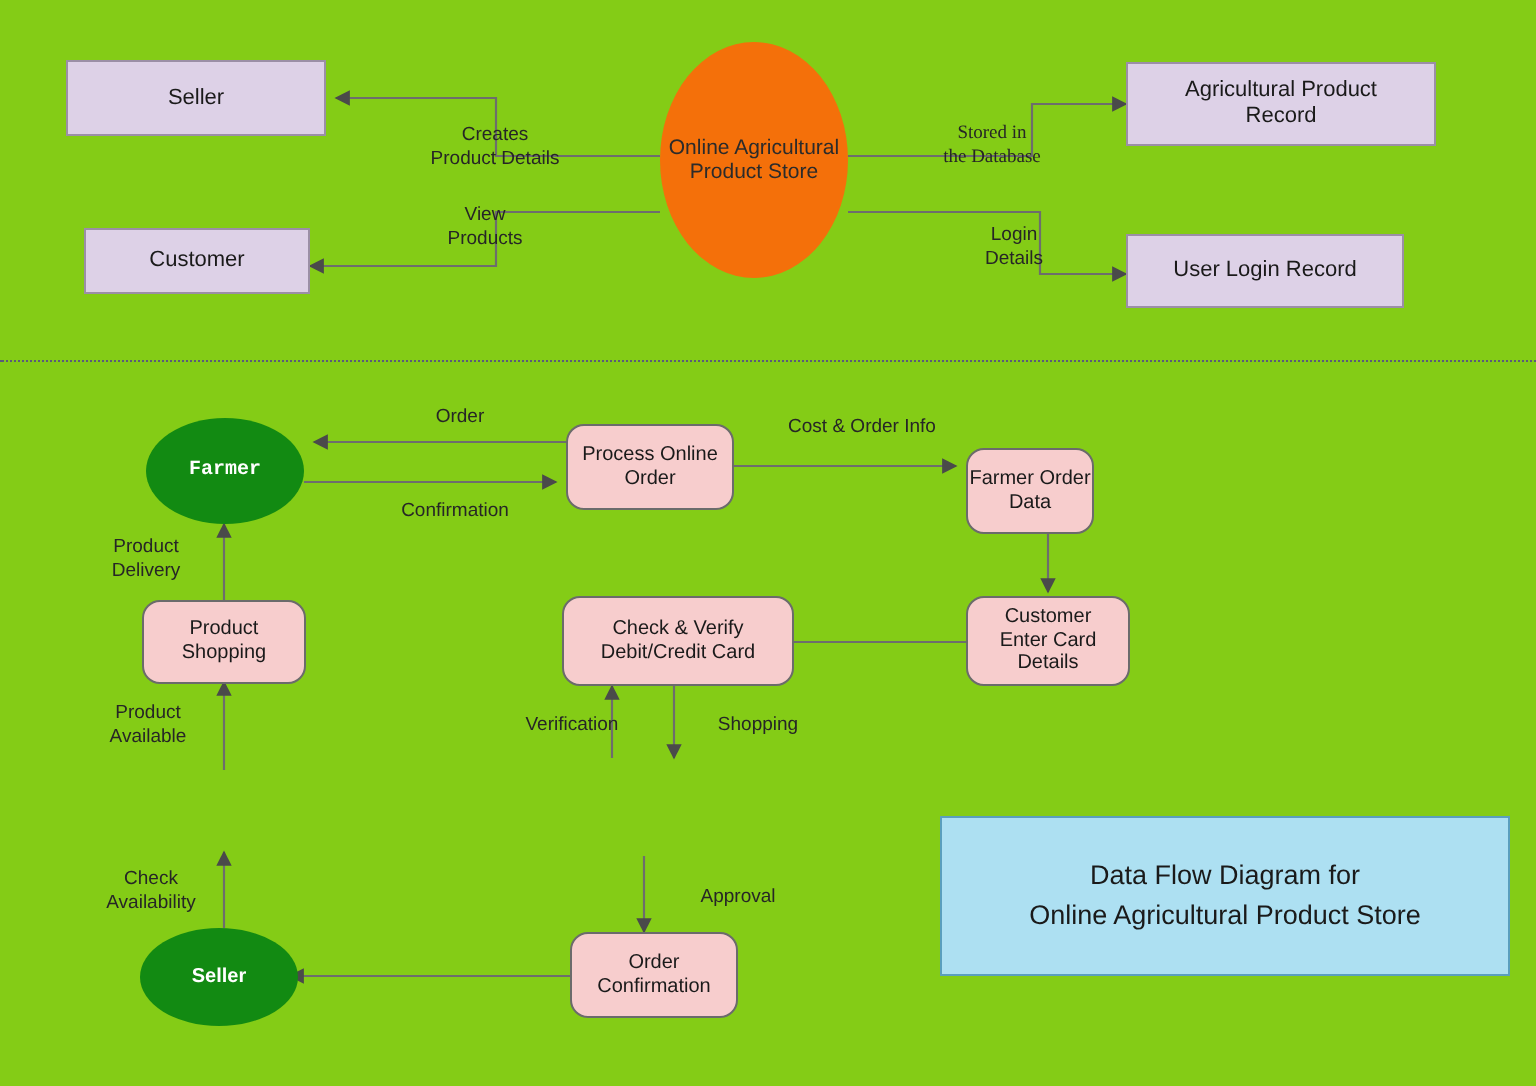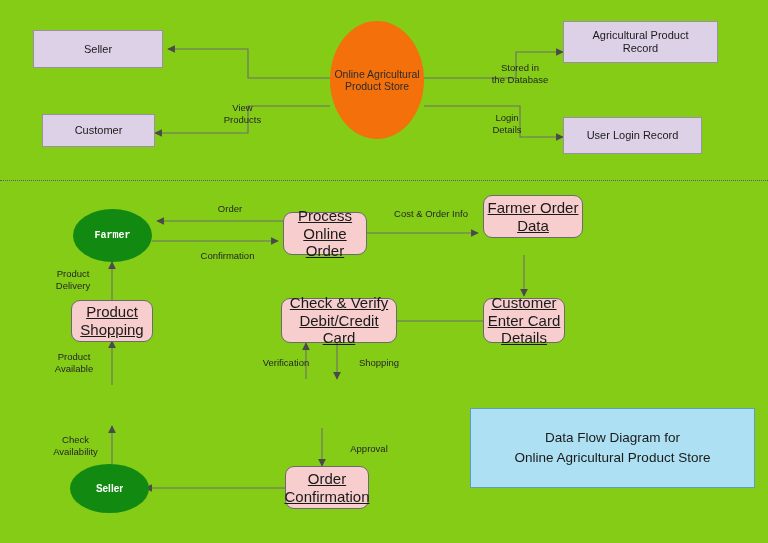--- a/index.html
+++ b/index.html
@@ -40,22 +40,21 @@
   }
   .entity-box {
     background: #ddd1e7;
     border: 1px solid #9b8fa6;
     font-size: 11px;
   }
   .process-box {
     background: #f7cdcd;
     border: 1.2px solid #6b6b6b;
     border-radius: 9px;
-    font-size: 15px;
-    text-decoration: underline;
+    font-size: 10px;
   }
   .ellipse-orange {
     background: #f4700a;
     border-radius: 50%;
     font-size: 10.5px;
     color: #2b2b2b;
   }
   .ellipse-green {
     background: #128a12;
     border-radius: 50%;
@@ -139,46 +138,48 @@
       <path d="M 112 385 L 112 341" marker-end="url(#ah)"></path>
 
       <path d="M 112 300 L 112 262" marker-end="url(#ah)"></path>
     </g>
   </svg>
 
   <div class="node entity-box" style="left:33px; top:30px; width:130px; height:38px;">Seller</div>
 
   <div class="node entity-box" style="left:42px; top:114px; width:113px; height:33px;">Customer</div>
 
-  <div class="node entity-box" style="left:563px; top:21px; width:155px; height:42px;">Agricultural Product
+  <div class="node entity-box" style="left:563px; top:31px; width:155px; height:42px;">Agricultural Product
 Record</div>
 
   <div class="node entity-box" style="left:563px; top:117px; width:139px; height:37px;">User Login  Record</div>
 
   <div class="node ellipse-orange" style="left:330px; top:21px; width:94px; height:118px;">Online Agricultural
 Product Store</div>
 
+  <div class="edge-label" style="left:195px; top:62px; width:105px;">Creates
+Product Details</div>
 
   <div class="edge-label" style="left:200px; top:102px; width:85px;">View
 Products</div>
 
-  <div class="edge-label" style="left:470px; top:62px; width:100px;">Stored in
+  <div class="edge-label" style="left:446px; top:62px; width:100px;font-family:Liberation Serif, serif;">Stored in
 the Database</div>
 
   <div class="edge-label" style="left:472px; top:112px; width:70px;">Login
 Details</div>
 
   <div class="divider" style="top:180px;"></div>
 
   <div class="node ellipse-green" style="left:73px; top:209px; width:79px; height:53px;font-family:Liberation Mono, monospace;">Farmer</div>
 
   <div class="node process-box" style="left:283px; top:212px; width:84px; height:43px;">Process Online
 Order</div>
 
-  <div class="node process-box" style="left:483px; top:195px; width:100px; height:43px;">Farmer Order
+  <div class="node process-box" style="left:483px; top:224px; width:64px; height:43px;">Farmer Order
 Data</div>
 
   <div class="node process-box" style="left:483px; top:298px; width:82px; height:45px;">Customer
 Enter Card
 Details</div>
 
   <div class="node process-box" style="left:281px; top:298px; width:116px; height:45px;">Check &amp; Verify
 Debit/Credit Card</div>
 
 

